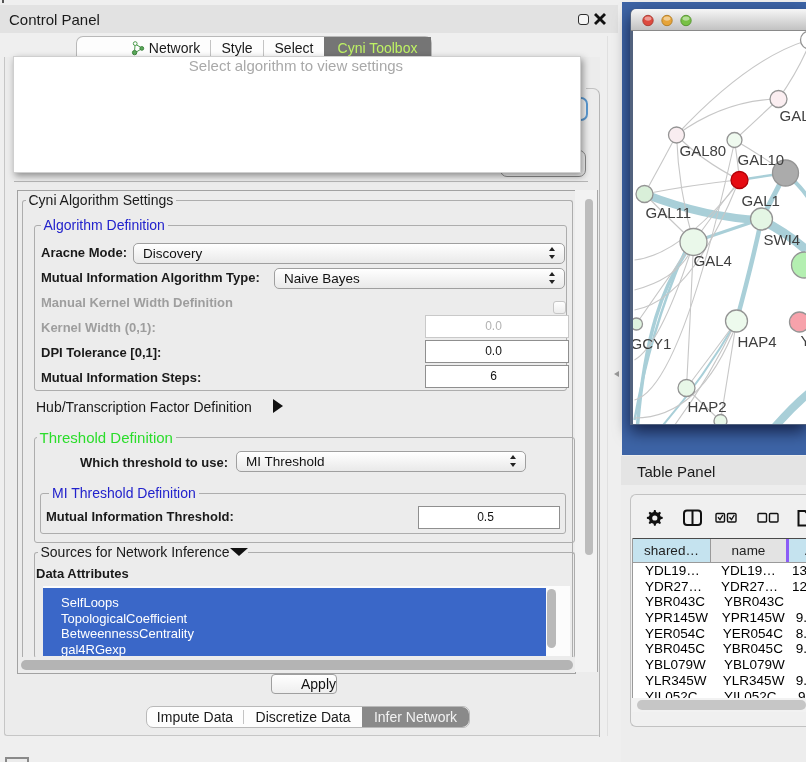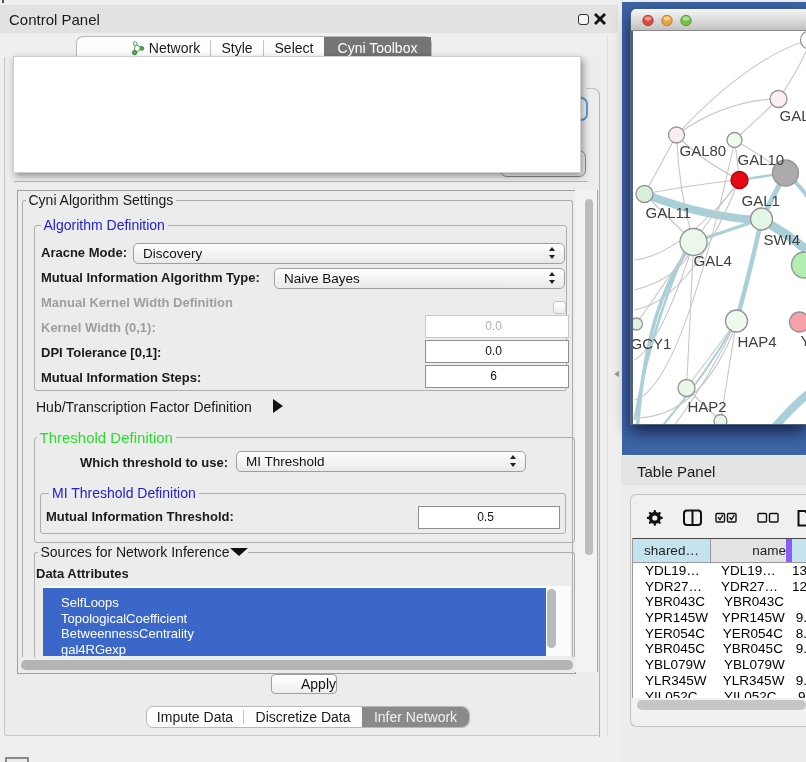--- a/index.html
+++ b/index.html
@@ -43,21 +43,21 @@
       <svg width="14" height="15" style="margin-right:4px;" viewBox="0 0 14 15">
         <path d="M4 4.5 L3.6 9.5 M5.6 10.8 L9.6 8.4 M5 3.6 L9.6 6.2" stroke="#4a9a4a" stroke-width="1" fill="none"></path>
         <circle cx="4.2" cy="2.6" r="1.9" fill="#fff" stroke="#4a9a4a" stroke-width="1"></circle>
         <circle cx="3.6" cy="11.6" r="2.2" fill="#5aa85a" stroke="#367d36" stroke-width="0.9"></circle>
         <circle cx="10.8" cy="7.4" r="1.9" fill="#5aa85a" stroke="#367d36" stroke-width="0.9"></circle>
       </svg>Network</div>
     <div style="width:1px;background:#c4c4c4;margin:3px 0;"></div>
     <div class="ttab" style="width:52px;">Style</div>
     <div style="width:1px;background:#c4c4c4;margin:3px 0;"></div>
     <div class="ttab" style="width:60px;">Select</div>
-    <div class="ttab" style="width:107px;background:#757575;color:#ffffff;">Cyni Toolbox</div>
+    <div class="ttab" style="width:107px;background:#757575;color:#bef264;">Cyni Toolbox</div>
   </div>
 
   <div class="abs" style="left:3.5px;top:57px;width:595px;height:678px;border:1px solid #c6c6c6;border-top:0;border-right:0;border-radius:0 0 3px 3px;background:#ececec;"></div>
   <div class="abs" style="left:586px;top:88px;width:12.5px;height:647.5px;border-top:1px solid #c2c2c2;border-right:1px solid #b5b5b5;border-radius:0 7px 0 0;"></div>
 
   <div class="abs" style="left:556px;top:97px;width:28px;height:20px;border:2.5px solid #5b9ad2;border-radius:7px;background:#f6f6f6;"></div>
   <div class="abs" style="left:500px;top:150px;width:84px;height:25px;border:1.5px solid #8a8a8a;border-radius:7px;background:#f2f2f2;"></div>
   <div class="abs" style="left:14px;top:181px;width:574px;height:1px;background:#b5b5b5;"></div>
 
   <div class="abs" style="left:16.5px;top:190px;width:557px;height:482px;border:1px solid #a2a2a2;background:#ececec;"></div>
@@ -130,20 +130,21 @@
   <div class="abs" style="left:146px;top:706px;height:20px;background:#fdfdfd;border:1px solid #b9b9b9;border-radius:7px;display:flex;">
     <div class="ttab" style="width:96px;height:20px;">Impute Data</div>
     <div style="width:1px;background:#c4c4c4;margin:3px 0;"></div>
     <div class="ttab" style="width:118px;height:20px;">Discretize Data</div>
     <div class="ttab" style="width:107px;height:20px;background:#8a8a8a;color:#f2f2f2;border-radius:0 7px 7px 0;">Infer Network</div>
   </div>
 
   <div class="abs" style="left:5px;top:757px;width:20px;height:5px;border:2px solid #8a8a8a;border-bottom:0;background:#ececec;"></div>
 
   <div class="abs" style="left:13px;top:56px;width:566px;height:115px;background:#fff;border:1px solid #cfcfcf;box-shadow:2px 3px 7px rgba(0,0,0,0.4);z-index:30;"></div>
+  <div class="abs" style="left:13px;top:57px;width:566px;text-align:center;font-size:15px;color:#a9a9a9;z-index:31;">Select algorithm to view settings</div>
 
   <div class="abs" style="left:622px;top:2px;width:184px;height:453px;background:#3d64a6;"></div>
 
   <div class="abs" style="left:614px;top:371px;width:0;height:0;border-right:5px solid #9a9a9a;border-top:3.5px solid transparent;border-bottom:3.5px solid transparent;"></div>
 
   <div class="abs" style="left:630px;top:9px;width:176px;height:416px;box-shadow:0 7px 16px rgba(0,0,25,0.65);border-radius:5px 0 0 0;background:#52627e;">
     <div style="position:absolute;left:1px;top:0;width:175px;height:22px;background:linear-gradient(#f6f6f6,#c2c2c2);border-radius:5px 0 0 0;border-bottom:1px solid #8a8a8a;box-sizing:border-box;"></div>
     <svg width="70" height="22" style="position:absolute;left:11px;top:0;">
       <circle cx="7" cy="11.5" r="5.2" fill="#dd4a3f" stroke="#a83a31" stroke-width="0.9"></circle>
       <circle cx="26" cy="11.5" r="5.2" fill="#e6a43a" stroke="#b07c22" stroke-width="0.9"></circle>
@@ -251,21 +252,21 @@
       <rect x="139.5" y="10.5" width="8.5" height="8.5" rx="1"></rect>
     </g>
     <path d="M88 14.2 l2 2.4 2.8-4.6" stroke="#111" stroke-width="1.4" fill="none"></path>
     <path d="M99.5 14.2 l2 2.4 2.8-4.6" stroke="#111" stroke-width="1.4" fill="none"></path>
     <path d="M168.5 8 h6.5 l5 5 v9.5 h-11.5 z" fill="none" stroke="#111" stroke-width="2"></path>
   </svg>
 
   <div class="abs" style="left:632px;top:538px;width:174px;height:174px;background:#fff;border-left:1px solid #9a9a9a;overflow:hidden;font-size:13.5px;">
     <div style="display:flex;height:25px;border-top:1.5px solid #4a4a4a;border-bottom:1px solid #9a9a9a;background:#e3e3e3;color:#222;box-sizing:border-box;">
       <div style="width:77px;flex-shrink:0;background:#c5e3ef;border-right:1px solid #9a9a9a;text-align:center;line-height:23px;">shared…</div>
-      <div style="width:75px;flex-shrink:0;border-right:6px solid #8b5cf6;text-align:right;line-height:23px;">name</div>
+      <div style="width:75px;flex-shrink:0;border-right:3px solid #8b5cf6;text-align:center;line-height:23px;">name</div>
       <div style="flex:1;background:#c5e3ef;line-height:23px;padding-left:16px;">A</div>
     </div>
     <div class="trow">
         <span>YDL19…</span>
         <span>YDL19…</span>
         <span>13</span>
       </div>
     <div class="trow">
         <span>YDR27…</span>
         <span>YDR27…</span>

